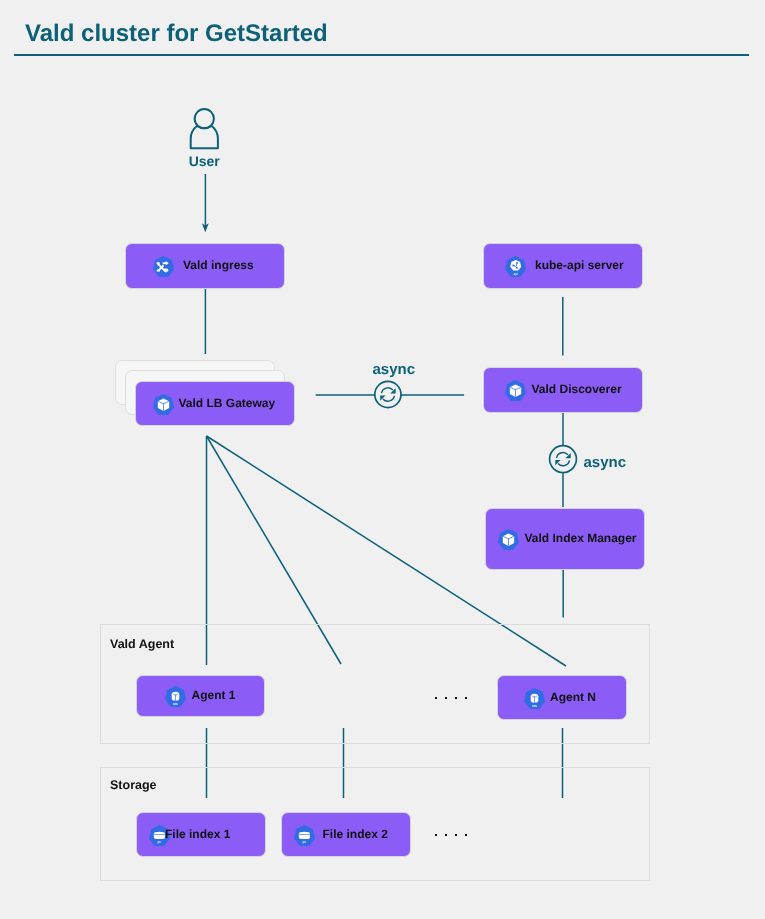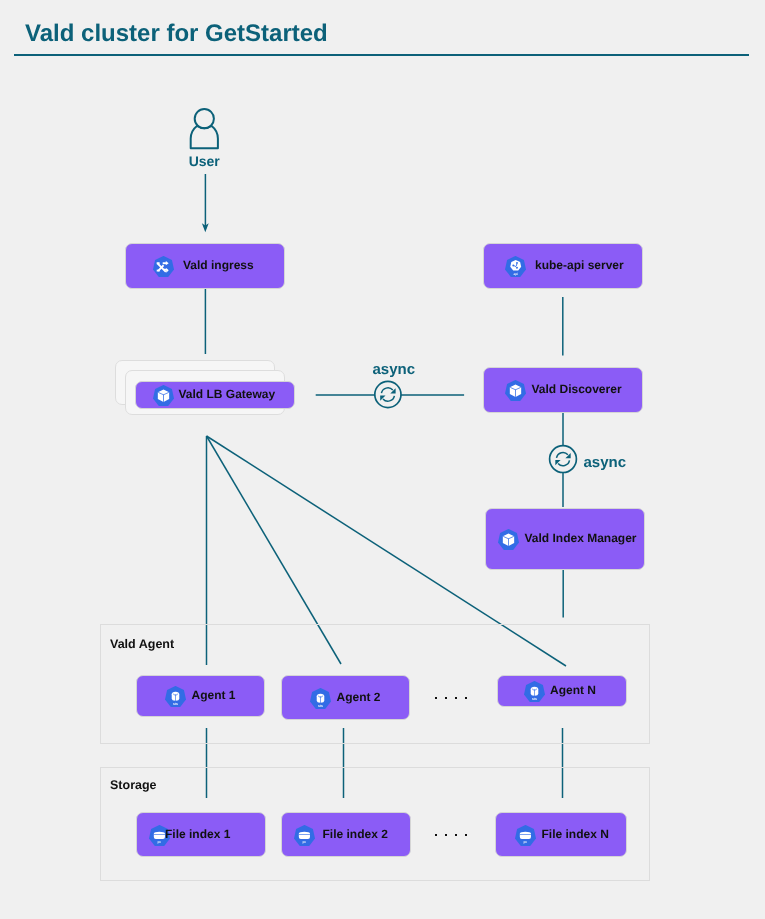--- a/index.html
+++ b/index.html
@@ -159,21 +159,21 @@
 
   <div class="nodebox" style="left:483px;top:243px;width:160px;height:46px;">
     <svg class="nodeicon" style="left:21px;" width="21" height="21" viewBox="0 0 100 100">
         <use href="#ic-apiserver"></use>
       </svg>
     <span class="nodelabel" style="left:51px;">kube-api server</span>
   </div>
 
   <div class="ghost" style="left:115px;top:360px;width:160px;height:45px;"></div>
   <div class="ghost" style="left:125px;top:370px;width:160px;height:45px;"></div>
-  <div class="nodebox" style="left:135px;top:381px;width:160px;height:28px;">
+  <div class="nodebox" style="left:135px;top:381px;width:160px;height:45px;">
     <svg class="nodeicon" style="left:17px;" width="21" height="21" viewBox="0 0 100 100">
         <use href="#ic-pod"></use>
       </svg>
     <span class="nodelabel" style="left:42.5px;">Vald LB Gateway</span>
   </div>
 
   <div class="nodebox" style="left:483px;top:367px;width:160px;height:46px;">
     <svg class="nodeicon" style="left:20.5px;" width="21" height="21" viewBox="0 0 100 100">
         <use href="#ic-pod"></use>
       </svg>
@@ -188,27 +188,21 @@
   </div>
 
   <div class="group" style="left:100px;top:624px;width:550px;height:120px;"></div>
   <div class="grouplabel" style="left:110px;top:637px;">Vald Agent</div>
   <div class="nodebox" style="left:136px;top:675px;width:129px;height:42px;">
     <svg class="nodeicon" style="left:28px;" width="21" height="21" viewBox="0 0 100 100">
         <use href="#ic-sts"></use>
       </svg>
     <span class="nodelabel" style="left:54.5px;">Agent 1</span>
   </div>
-  <div class="nodebox" style="left:281px;top:675px;width:129px;height:45px;">
-    <svg class="nodeicon" style="left:28px;" width="21" height="21" viewBox="0 0 100 100">
-        <use href="#ic-sts"></use>
-      </svg>
-    <span class="nodelabel" style="left:54.5px;">Agent 2</span>
-  </div>
-  <div class="nodebox" style="left:496.5px;top:675px;width:130.5px;height:32px;">
+  <div class="nodebox" style="left:496.5px;top:675px;width:130.5px;height:45px;">
     <svg class="nodeicon" style="left:26.5px;" width="21" height="21" viewBox="0 0 100 100">
         <use href="#ic-sts"></use>
       </svg>
     <span class="nodelabel" style="left:52.5px;">Agent N</span>
   </div>
   <div class="dots" style="left:435.3px;top:698px;height:0;line-height:0;"><span></span><span></span><span></span><span></span></div>
 
   <div class="group" style="left:100px;top:767px;width:550px;height:114px;"></div>
   <div class="grouplabel" style="left:110px;top:778px;">Storage</div>
   <div class="nodebox" style="left:136px;top:812px;width:130px;height:45px;">
@@ -216,20 +210,14 @@
         <use href="#ic-pv"></use>
       </svg>
     <span class="nodelabel" style="left:28px;">File index 1</span>
   </div>
   <div class="nodebox" style="left:281px;top:812px;width:130px;height:45px;">
     <svg class="nodeicon" style="left:12px;" width="21" height="21" viewBox="0 0 100 100">
         <use href="#ic-pv"></use>
       </svg>
     <span class="nodelabel" style="left:40.5px;">File index 2</span>
   </div>
-  <div class="nodebox" style="left:495px;top:812px;width:131.5px;height:45px;">
-    <svg class="nodeicon" style="left:18.5px;" width="21" height="21" viewBox="0 0 100 100">
-        <use href="#ic-pv"></use>
-      </svg>
-    <span class="nodelabel" style="left:45.5px;">File index N</span>
-  </div>
   <div class="dots" style="left:435.3px;top:835px;height:0;line-height:0;"><span></span><span></span><span></span><span></span></div>
 </div>
 
 </body></html>

